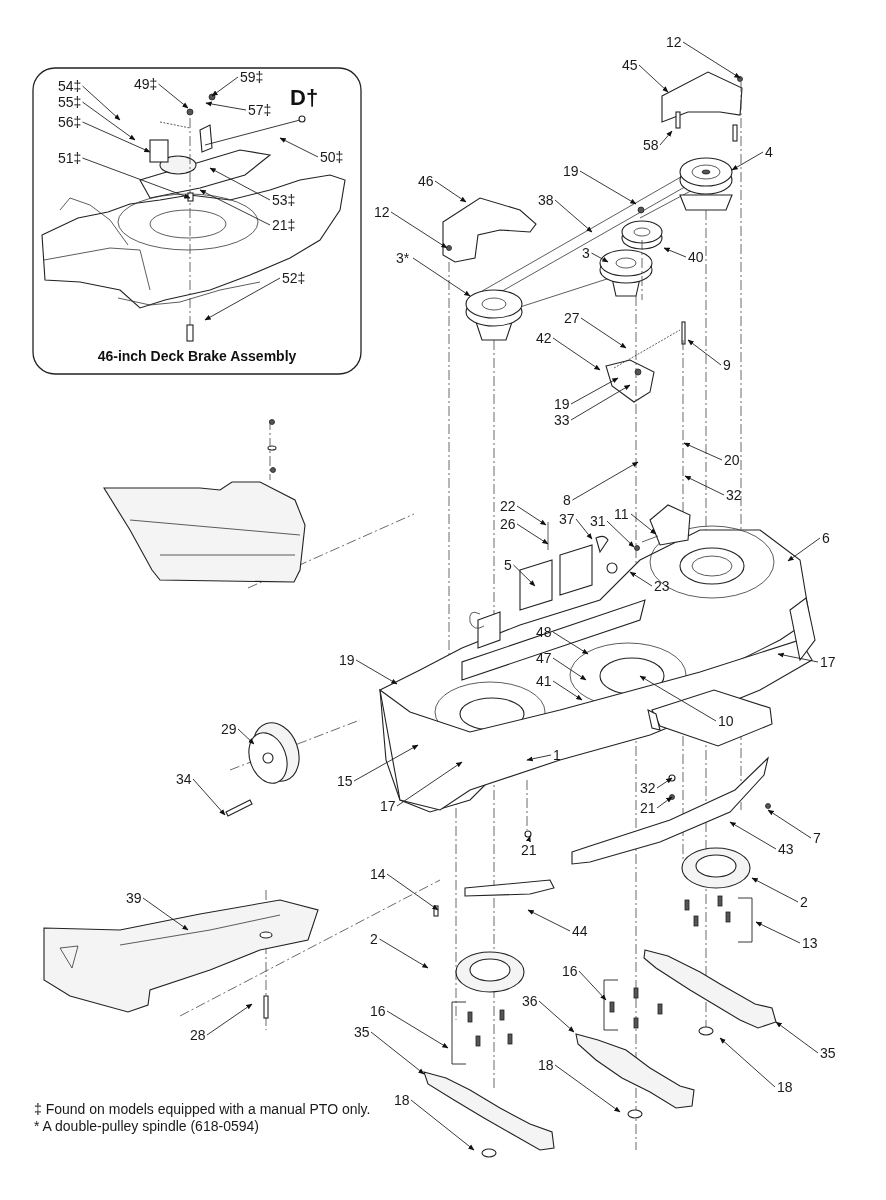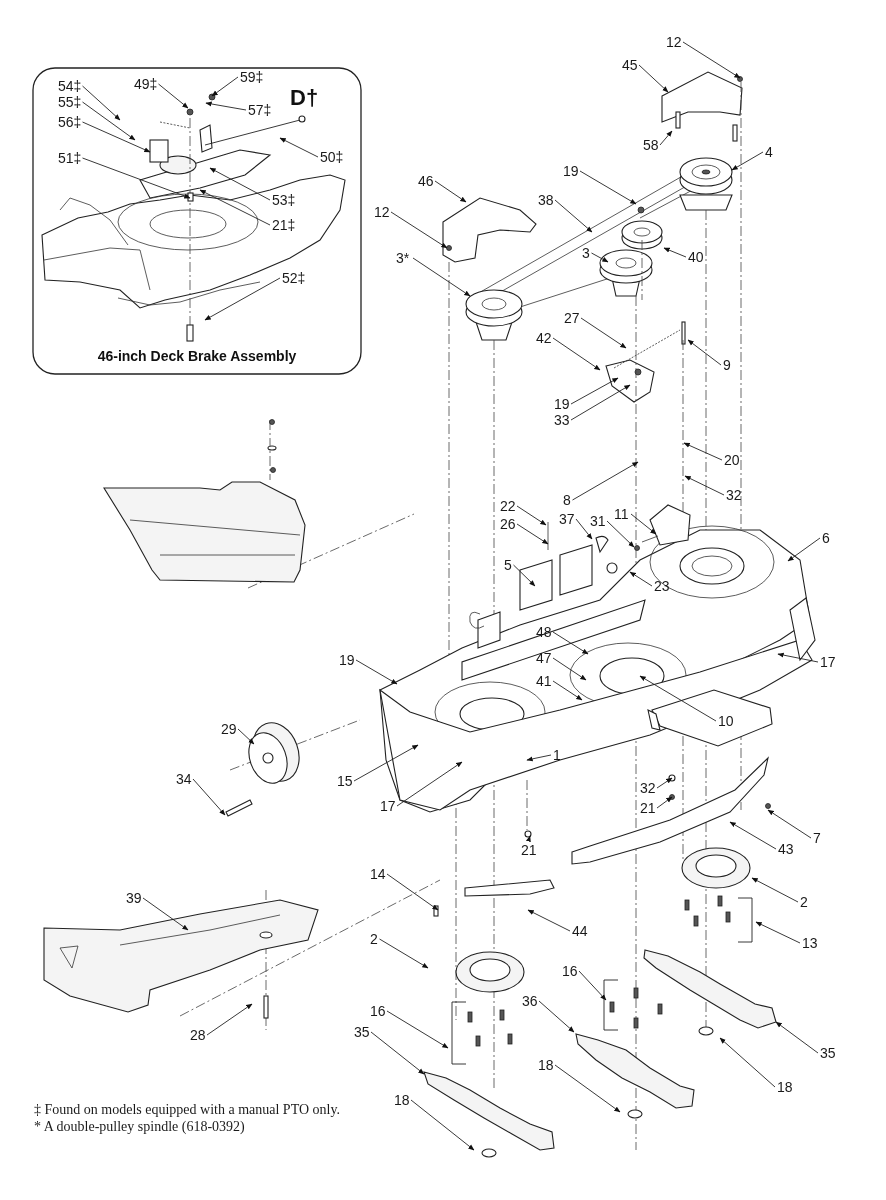--- a/index.html
+++ b/index.html
@@ -9,21 +9,21 @@
   .inset-title { font-family: "Liberation Sans", sans-serif; font-size: 14px; font-weight: bold; fill: #111; }
   .dlabel { font-family: "Liberation Sans", sans-serif; font-size: 22px; font-weight: bold; fill: #111; }
   .part { fill: #fff; stroke: #222; stroke-width: 1.1; }
   .partg { fill: #f4f4f4; stroke: #222; stroke-width: 1.1; }
   .thin { fill: none; stroke: #333; stroke-width: 0.8; }
   .center { fill: none; stroke: #444; stroke-width: 0.8; stroke-dasharray: 10 3 2 3; }
   .leader { stroke: #222; stroke-width: 0.9; fill: none; }
   .bracket { stroke: #222; stroke-width: 0.9; fill: none; }
   .small { fill: #555; stroke: #222; stroke-width: 0.8; }
   .notes { position: absolute; left: 34px; top: 1101px; font-family: "Liberation Sans", sans-serif; font-size: 14px; line-height: 17px; color: #1a1a1a; }
-  .notes div { white-space: pre; font-family: Liberation Serif, serif; }
+  .notes div { white-space: pre; }
 </style>
 </head>
 <body>
 
 <svg id="diagram" viewBox="0 0 886 1200" xmlns="http://www.w3.org/2000/svg">
   <defs>
     <marker id="arrow" viewBox="0 0 10 10" refX="9" refY="5" markerWidth="7" markerHeight="7" orient="auto-start-reverse">
       <path d="M0,1 L10,5 L0,9 z" fill="#111"></path>
     </marker>
   </defs>
@@ -497,14 +497,14 @@
       </g>
       <g>
         <text class="lbl" x="394" y="1105">18</text>
         <line class="leader" x1="411" y1="1100" x2="474" y2="1150" marker-end="url(#arrow)"></line>
       </g>
     </g>
 </svg>
 
 <div class="notes">
   <div>‡ Found on models equipped with a manual PTO only.</div>
-  <div>* A double-pulley spindle (618-0392)</div>
+  <div>* A double-pulley spindle (618-0594)</div>
 </div>
 
 </body></html>

